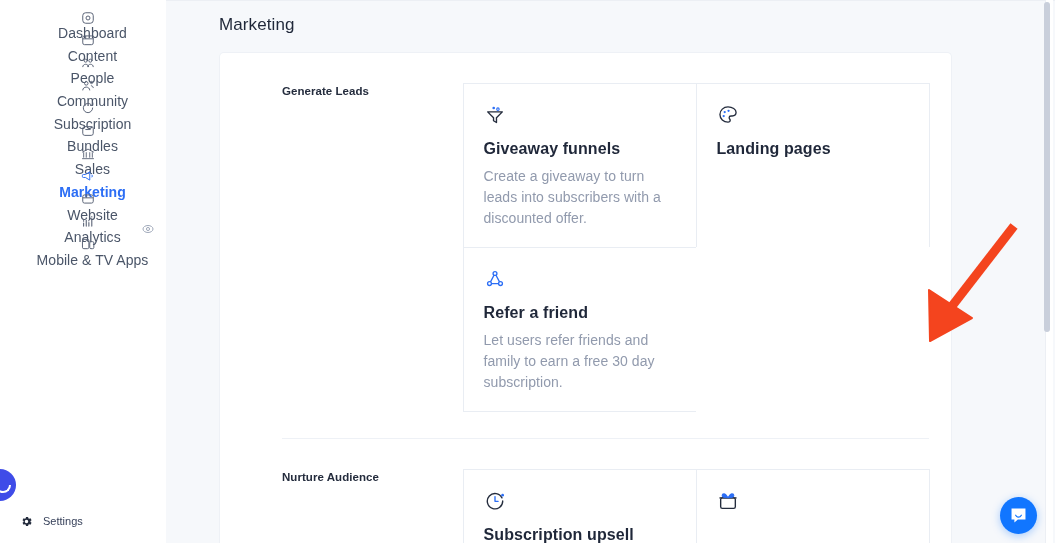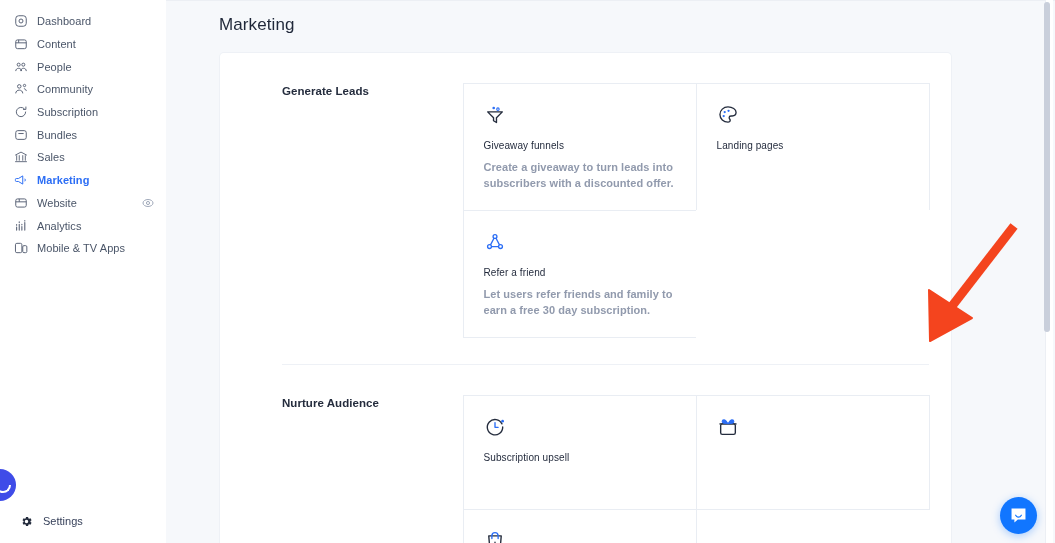--- a/index.html
+++ b/index.html
@@ -23,25 +23,26 @@
     height: 543px;
     background: #ffffff;
     flex: 0 0 166px;
     padding-top: 10px;
   }
   .nav-list { list-style: none; }
   .nav-item {
     display: flex;
     align-items: center;
     height: 22.7px;
-    padding: 0 12px 0 13px;
+    padding: 0 12px 0 31px;
     cursor: pointer;
     color: #4a5568;
-    font-size: 11px;
+    font-size: 14px;
     letter-spacing: .05px;
+    flex-direction: column;
   }
   .nav-item .ico {
     width: 15px; height: 15px;
     flex: 0 0 15px;
     display: flex; align-items: center; justify-content: center;
     margin-right: 9px;
     color: #5b6477;
   }
   .nav-item .ico svg { display: block; }
   .nav-label { white-space: nowrap; }
@@ -149,32 +150,31 @@
   }
   .card-icon {
     height: 24px;
     margin-bottom: 13px;
     display: flex;
     align-items: center;
     color: #242c3d;
   }
   .card-icon svg { display: block; }
   .card-title {
-    font-size: 10px;
-    font-weight: 400;
+    font-size: 16px;
+    font-weight: 700;
     color: #1f2739;
     margin-bottom: 8px;
     letter-spacing: .1px;
   }
   .card-desc {
-    font-size: 11px;
+    font-size: 14px;
     line-height: 1.5;
     color: #919aad;
     letter-spacing: .05px;
-    font-weight: bold;
   }
   .card.empty { border: none; cursor: default; }
 
   
   .annot-arrow {
     position: absolute;
     left: 750px; top: 218px;
     width: 110px; height: 125px;
     pointer-events: none;
   }

